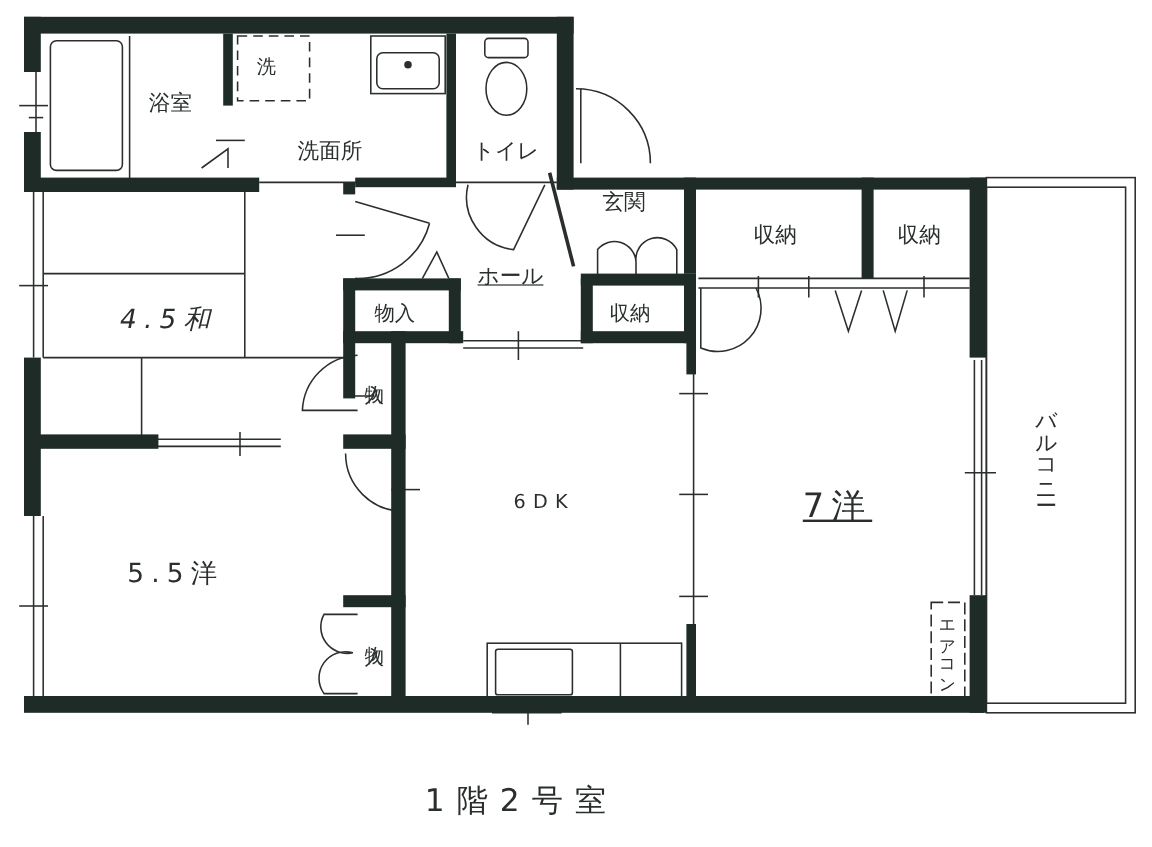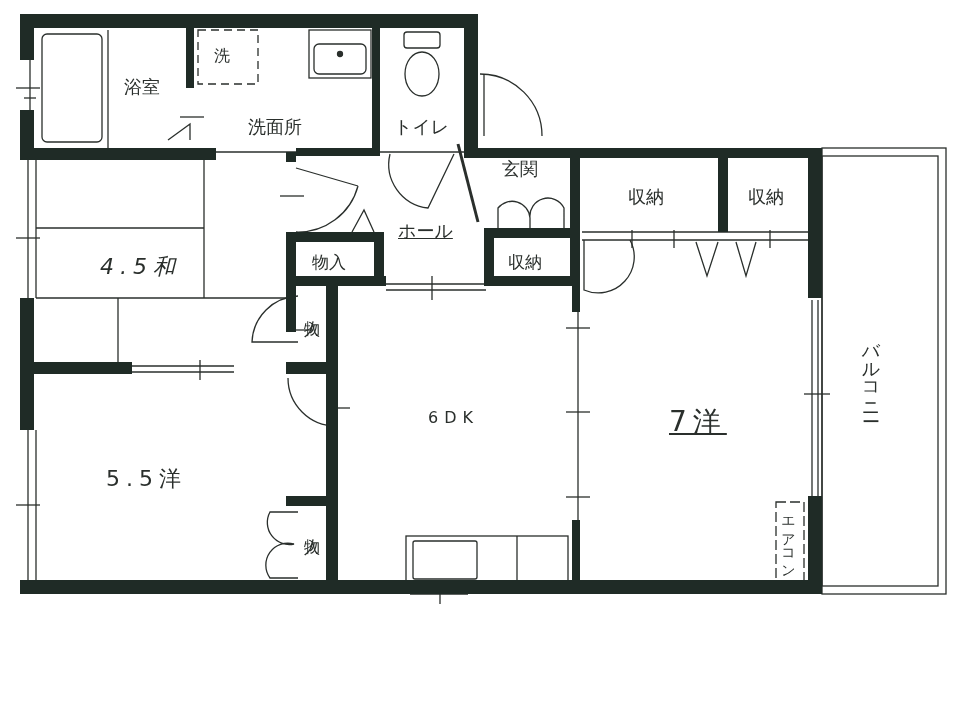--- a/index.html
+++ b/index.html
@@ -139,13 +139,14 @@
 <span class="t" style="left:312px;top:254px;font-size:17px;">物入</span>
 <span class="t" style="left:508px;top:254px;font-size:17px;">収納</span>
 <span class="t" style="left:100px;top:256px;font-size:22px;letter-spacing:6px;font-style:italic;">4.5和</span>
 <span class="t vert" style="left:304px;top:308px;font-size:16px;">物入</span>
 <span class="t" style="left:428px;top:410px;font-size:16px;letter-spacing:6px;text-align:right;">6DK</span>
 <span class="t" style="left:669px;top:408px;font-size:28px;letter-spacing:6px;text-decoration:underline;">7洋</span>
 <span class="t" style="left:106px;top:468px;font-size:22px;letter-spacing:6px;">5.5洋</span>
 <span class="t vert" style="left:304px;top:526px;font-size:16px;">物入</span>
 <span class="t vert" style="left:862px;top:330px;font-size:18px;">バルコニー</span>
 <span class="t vert" style="left:782px;top:508px;font-size:14px;">エアコン</span>
+<span class="t" style="left:354px;top:655px;font-size:26px;letter-spacing:10px;">1階2号室</span>
 </div>
 
 </body></html>

